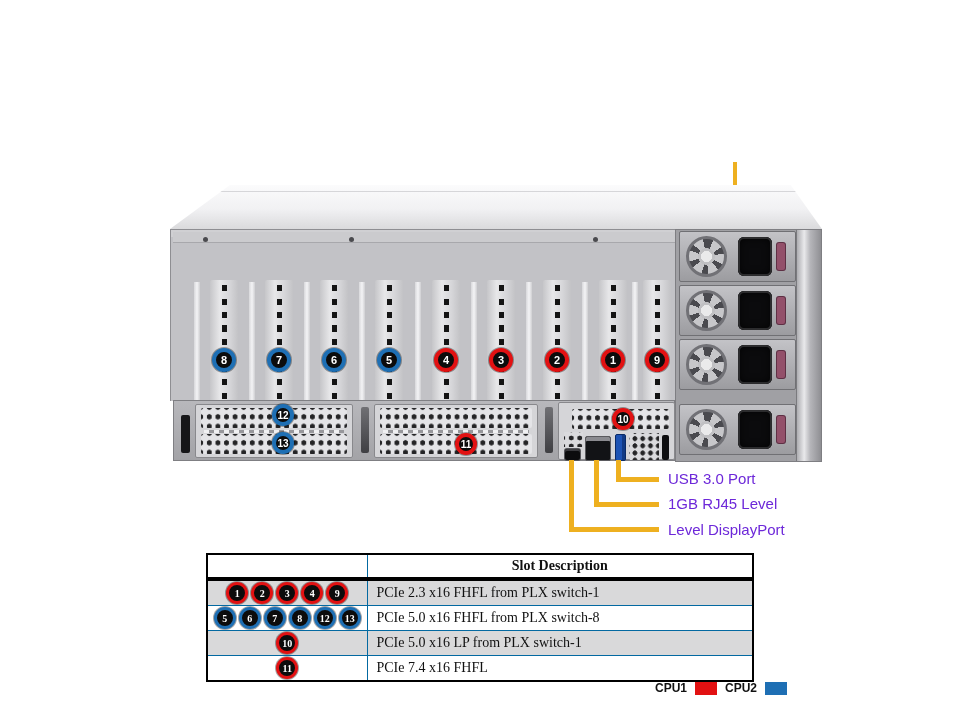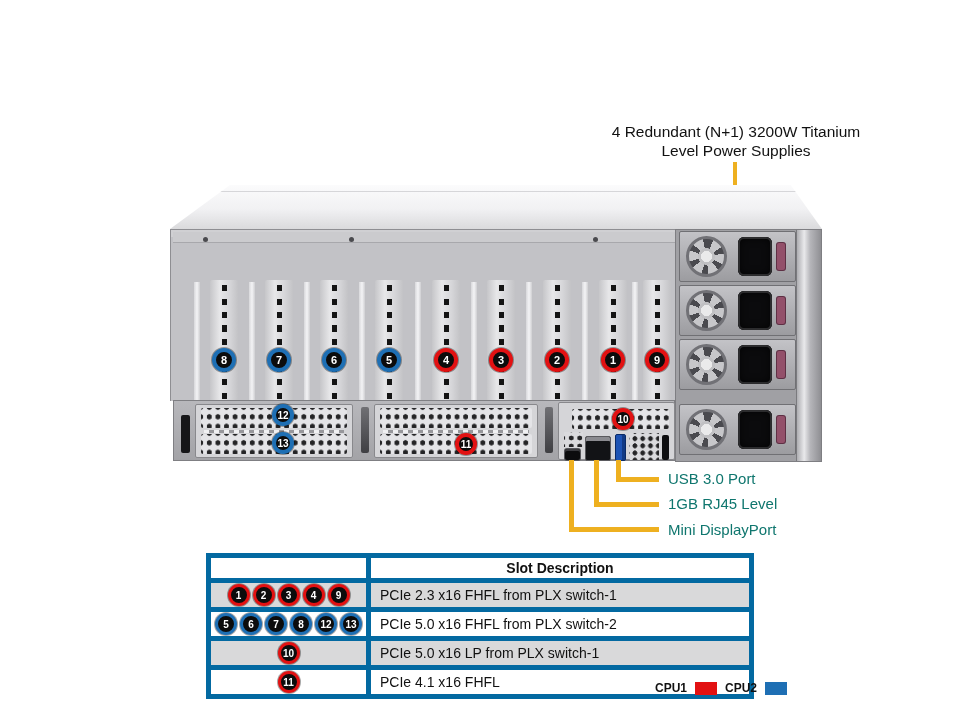--- a/index.html
+++ b/index.html
@@ -15,21 +15,21 @@
 
   
   .cl { position:absolute; background:var(--yellow); }
   #l-psu   { left:733px; top:162px; width:4px;  height:76px; }
   #l-usb-v { left:616px; top:460px; width:5px;  height:21px; }
   #l-usb-h { left:616px; top:477px; width:43px; height:5px; }
   #l-rj-v  { left:594px; top:460px; width:5px;  height:47px; }
   #l-rj-h  { left:594px; top:502px; width:65px; height:5px; }
   #l-mdp-v { left:569px; top:460px; width:5px;  height:72px; }
   #l-mdp-h { left:569px; top:527px; width:90px; height:5px; }
-  .plabel { position:absolute; left:668px; font-size:15px; color:#0f766e; white-space:nowrap; }
+  .plabel { position:absolute; left:668px; font-size:15px; color:#6d28d9; white-space:nowrap; }
   #lab-usb { top:470px; } #lab-rj { top:495px; } #lab-mdp { top:521px; }
 
   
   .chassis { position:absolute; left:170px; top:185px; width:652px; height:277px; }
   .lid { position:absolute; left:0; top:0; width:652px; height:44px;
          background:linear-gradient(180deg,#fbfbfc 0%,#f1f1f3 55%,#dadadc 100%);
          clip-path:polygon(9.2% 0, 95.2% 0, 100% 100%, 0 100%); }
   .lid::after { content:""; position:absolute; left:7%; right:4%; top:6px; height:1px; background:#d6d6d9; }
   .cbody { position:absolute; left:0; top:44px; width:652px; height:172px;
            background:linear-gradient(180deg,#d0d0d3 0 7px,#c2c2c6 7px 100%);
@@ -114,45 +114,41 @@
            background-size:7.8px 7.2px; background-position:2px 2px; }
   .clatch { position:absolute; left:103px; top:32px; width:7px; height:25px; background:#0f0f11; border-radius:2px; }
   .plbar { position:absolute; width:8px; height:46px; top:222px; border-radius:2px;
            background:linear-gradient(180deg,#707074,#3f3f43); }
   .pl1 { left:191px; } .pl2 { left:375px; }
   .leftlatch { position:absolute; left:11px; top:230px; width:9px; height:38px; background:#161618; border-radius:2px; }
 
   
   .slottable { position:absolute; left:206px; top:553px; width:548px; border-collapse:collapse;
                font-size:14px; color:#111; border:2px solid #000; table-layout:fixed; }
-  .slottable th, .slottable td { border:5px solid #0369a1; }
+  .slottable th, .slottable td { border:1px solid #0369a1;font-family:Liberation Serif, serif; }
   .slottable thead th { height:25px; background:#fff; border-bottom:4px solid #000; }
   .slottable th.c2 { font-weight:bold; text-align:center; font-size:14px; }
   .slottable col.c1 { width:160px; }
   .slottable td { height:24px; }
   .slottable td.slots { padding:1px; }
   .slottable td.desc { padding-left:9px; }
   .slottable tr.shaded { background:#d9d9da; }
   .badgerow { display:flex; justify-content:center; align-items:center; gap:3px; }
 
   
   .legend { position:absolute; left:655px; top:681px; display:flex; align-items:center; gap:8px;
             font-size:12px; font-weight:bold; color:#111; }
   .swatch { width:22px; height:13px; display:inline-block; background:#999; }
 </style>
 </head>
 <body>
 
 <div class="stage">
 
 
-  <div class="psu-note">
-    <div>4 Redundant (N+1) 3200W Titanium</div>
-    <div>Level Power Supplies</div>
-  </div>
   <div class="cl" id="l-psu"></div>
 
   <div class="chassis">
     <div class="lid"></div>
 
     <div class="cbody">
       <div class="topband">
         <span class="screw" style="left:30px"></span>
         <span class="screw" style="left:176px"></span>
         <span class="screw" style="left:420px"></span>
@@ -265,21 +261,21 @@
   </div>
 
   <div class="cl" id="l-usb-v"></div>
   <div class="cl" id="l-usb-h"></div>
   <div class="cl" id="l-rj-v"></div>
   <div class="cl" id="l-rj-h"></div>
   <div class="cl" id="l-mdp-v"></div>
   <div class="cl" id="l-mdp-h"></div>
   <div class="plabel" id="lab-usb">USB 3.0 Port</div>
   <div class="plabel" id="lab-rj">1GB RJ45 Level</div>
-  <div class="plabel" id="lab-mdp">Mini DisplayPort</div>
+  <div class="plabel" id="lab-mdp">Level DisplayPort</div>
 
   <table class="slottable">
     <colgroup>
         <col class="c1">
         <col class="c2">
       </colgroup>
     <thead>
       <tr>
         <th class="c1"></th>
         <th class="c2">Slot Description</th>
@@ -302,37 +298,37 @@
           <td class="slots">
             <div class="badgerow">
               <span class="badge sm cpu2">5</span>
               <span class="badge sm cpu2">6</span>
               <span class="badge sm cpu2">7</span>
               <span class="badge sm cpu2">8</span>
               <span class="badge sm cpu2">12</span>
               <span class="badge sm cpu2">13</span>
             </div>
           </td>
-          <td class="desc">PCIe 5.0 x16 FHFL from PLX switch-2</td>
+          <td class="desc">PCIe 5.0 x16 FHFL from PLX switch-8</td>
         </tr>
         <tr class="shaded">
           <td class="slots">
             <div class="badgerow">
               <span class="badge sm cpu1">10</span>
             </div>
           </td>
           <td class="desc">PCIe 5.0 x16 LP from PLX switch-1</td>
         </tr>
         <tr>
           <td class="slots">
             <div class="badgerow">
               <span class="badge sm cpu1">11</span>
             </div>
           </td>
-          <td class="desc">PCIe 4.1 x16 FHFL</td>
+          <td class="desc">PCIe 7.4 x16 FHFL</td>
         </tr>
       </tbody>
   </table>
 
   <div class="legend">
     <span>CPU1</span>
     <span class="swatch" style="background: rgb(226, 17, 18);"></span>
     <span>CPU2</span>
     <span class="swatch" style="background: rgb(30, 111, 180);"></span>
   </div>

